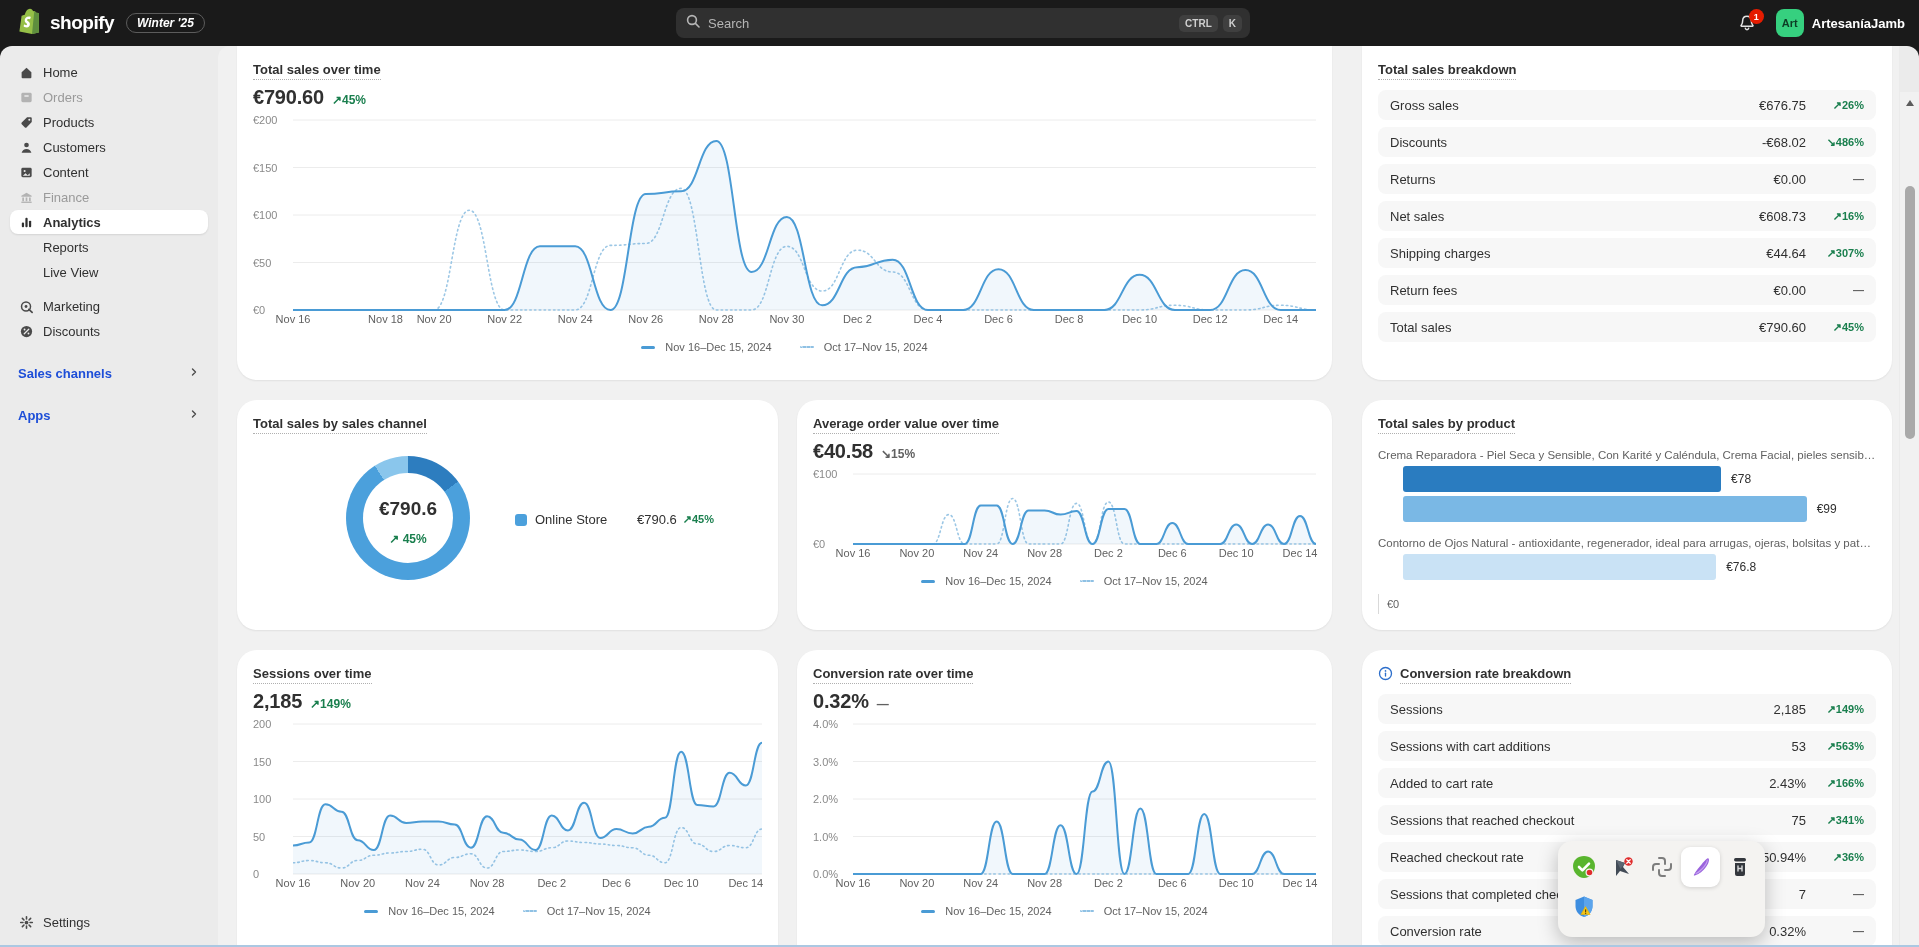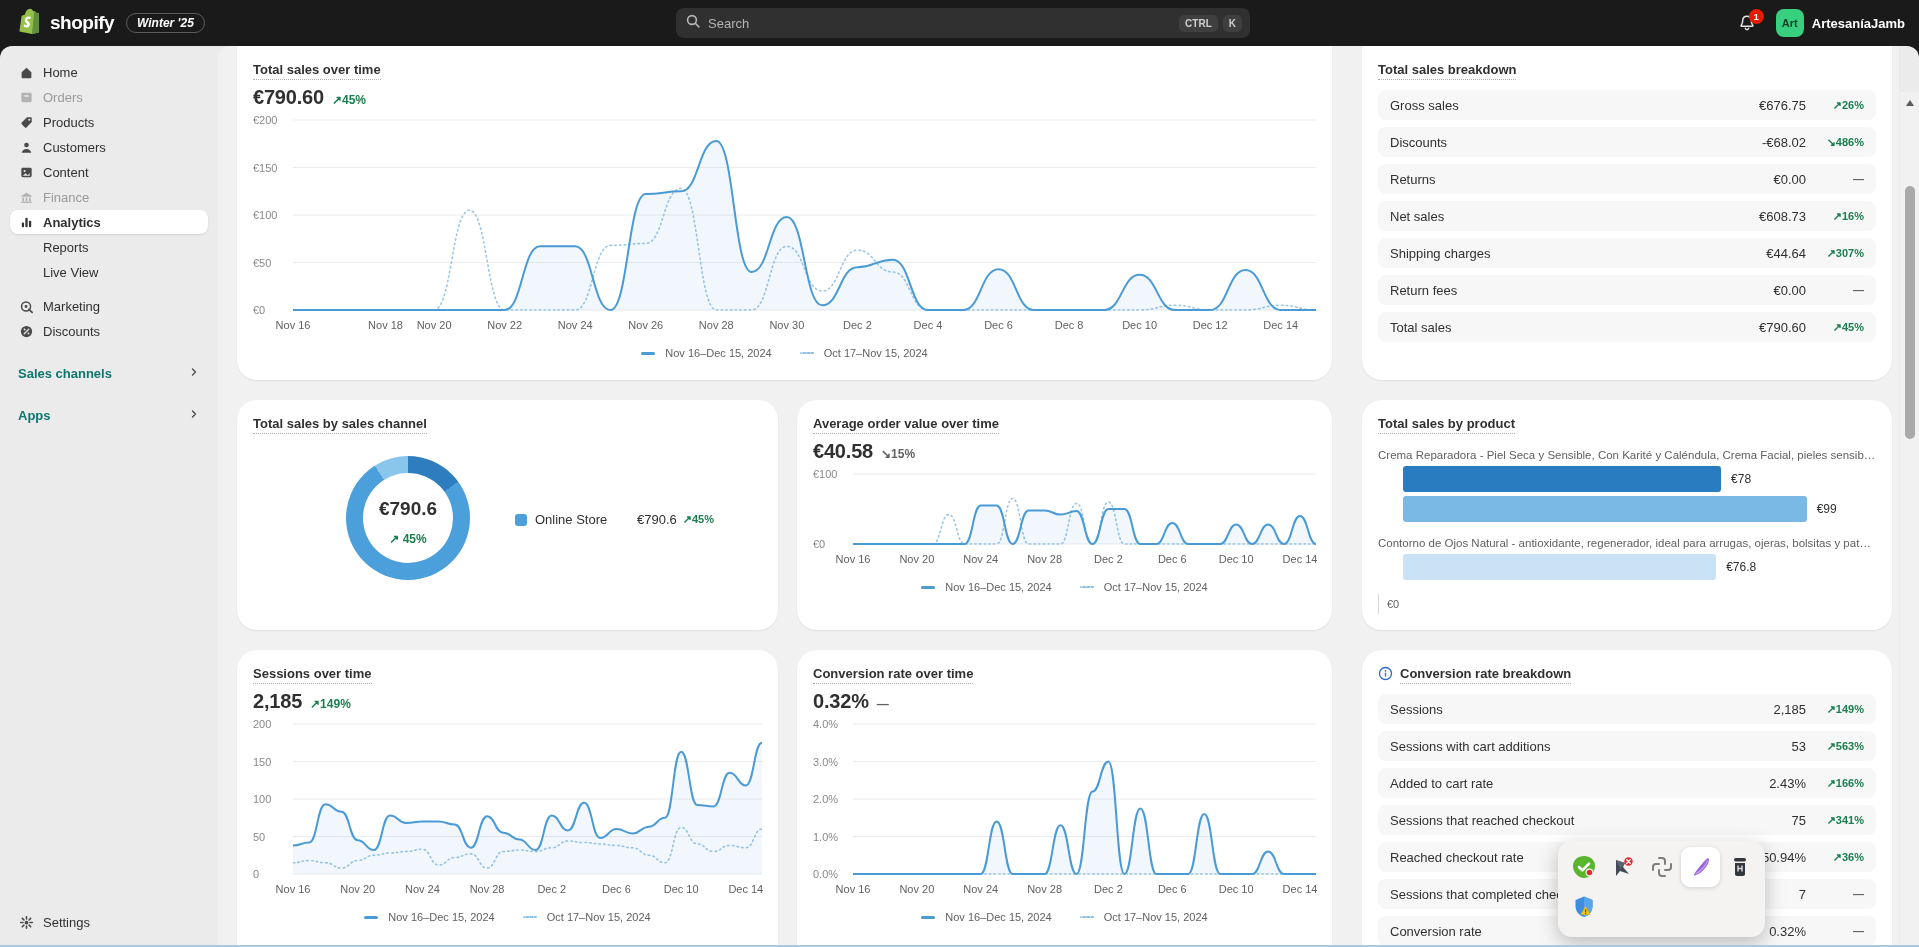--- a/index.html
+++ b/index.html
@@ -33,41 +33,41 @@
     border-radius:12px 12px 0 0; }
   .sidebar { position:absolute; left:0; top:0; width:218px; height:901px; padding:14px 10px; }
   .nav-item { display:flex; align-items:center; gap:9px; height:24px; padding:0 8px; border-radius:8px;
     font-size:13px; font-weight:500; color:#303030; margin-bottom:1px; cursor:default; }
   .nav-item .ico { width:16px; height:16px; display:flex; align-items:center; justify-content:center; flex:0 0 16px; }
   .nav-item.disabled { color:#9a9a9a; }
   .nav-item.active { background:#fff; font-weight:bold; box-shadow:0 1px 2px rgba(0,0,0,.1); }
   .nav-item.sub { padding-left:33px; }
   .nav-gap { height:9px; }
   .nav-section { display:flex; align-items:center; justify-content:space-between; height:24px;
-    padding:0 8px; font-size:13px; font-weight:bold; color:#0f766e; margin-top:18px; }
+    padding:0 8px; font-size:13px; font-weight:bold; color:#1d4ed8; margin-top:18px; }
   .settings-row { position:absolute; left:10px; right:10px; bottom:12px; }
 
   .main { position:absolute; left:218px; top:0; width:1681px; height:901px; background:#f1f1f1;
     border-top-left-radius:12px; }
   .card { position:absolute; background:#fff; border-radius:20px; box-shadow:0 1px 2px rgba(0,0,0,.07);
     padding:14px 16px; }
   .card.cut-top { border-top-left-radius:0; border-top-right-radius:0; }
   .card-title { display:inline-block; font-size:13px; font-weight:bold; color:#303030;
     border-bottom:1px dotted #b0b0b0; padding-bottom:2px; line-height:15px; }
   .metric-row { display:flex; align-items:baseline; gap:8px; margin-top:6px; }
   .metric-value { font-size:20px; font-weight:bold; color:#303030; letter-spacing:-0.2px; }
   .metric-delta { font-size:12px; font-weight:bold; }
   .green { color:#1a7f4e; } .gray { color:#616161; }
 
   .chart-block { margin-top:8px; }
   .plot-row { display:flex; }
   .ylabels { width:40px; position:relative; }
   .ylabels span { position:absolute; left:0; font-size:11px; color:#8a8a8a; }
   .plot { position:relative; }
-  .xlabels { position:relative; height:16px; margin-left:40px; margin-top:6px; }
+  .xlabels { position:relative; height:16px; margin-left:40px; }
   .xlabels span { position:absolute; transform:translateX(-50%); font-size:11px; color:#616161; white-space:nowrap; }
   .legend { display:flex; align-items:center; justify-content:center; gap:10px; margin-top:12px;
     font-size:11px; color:#616161; }
   .lg-swatch { width:14px; height:0; border-top:3px solid #4a9bd5; border-radius:2px; }
   .lg-swatch.dotted { border-top:2px dotted #8fc1e4; }
   .legend .sp { width:8px; }
 
   .bd-rows { margin-top:10px; }
   .bd-row { display:flex; align-items:center; height:30px; background:#f7f7f7; border-radius:8px;
     padding:0 12px; margin-bottom:7px; font-size:13px; }

